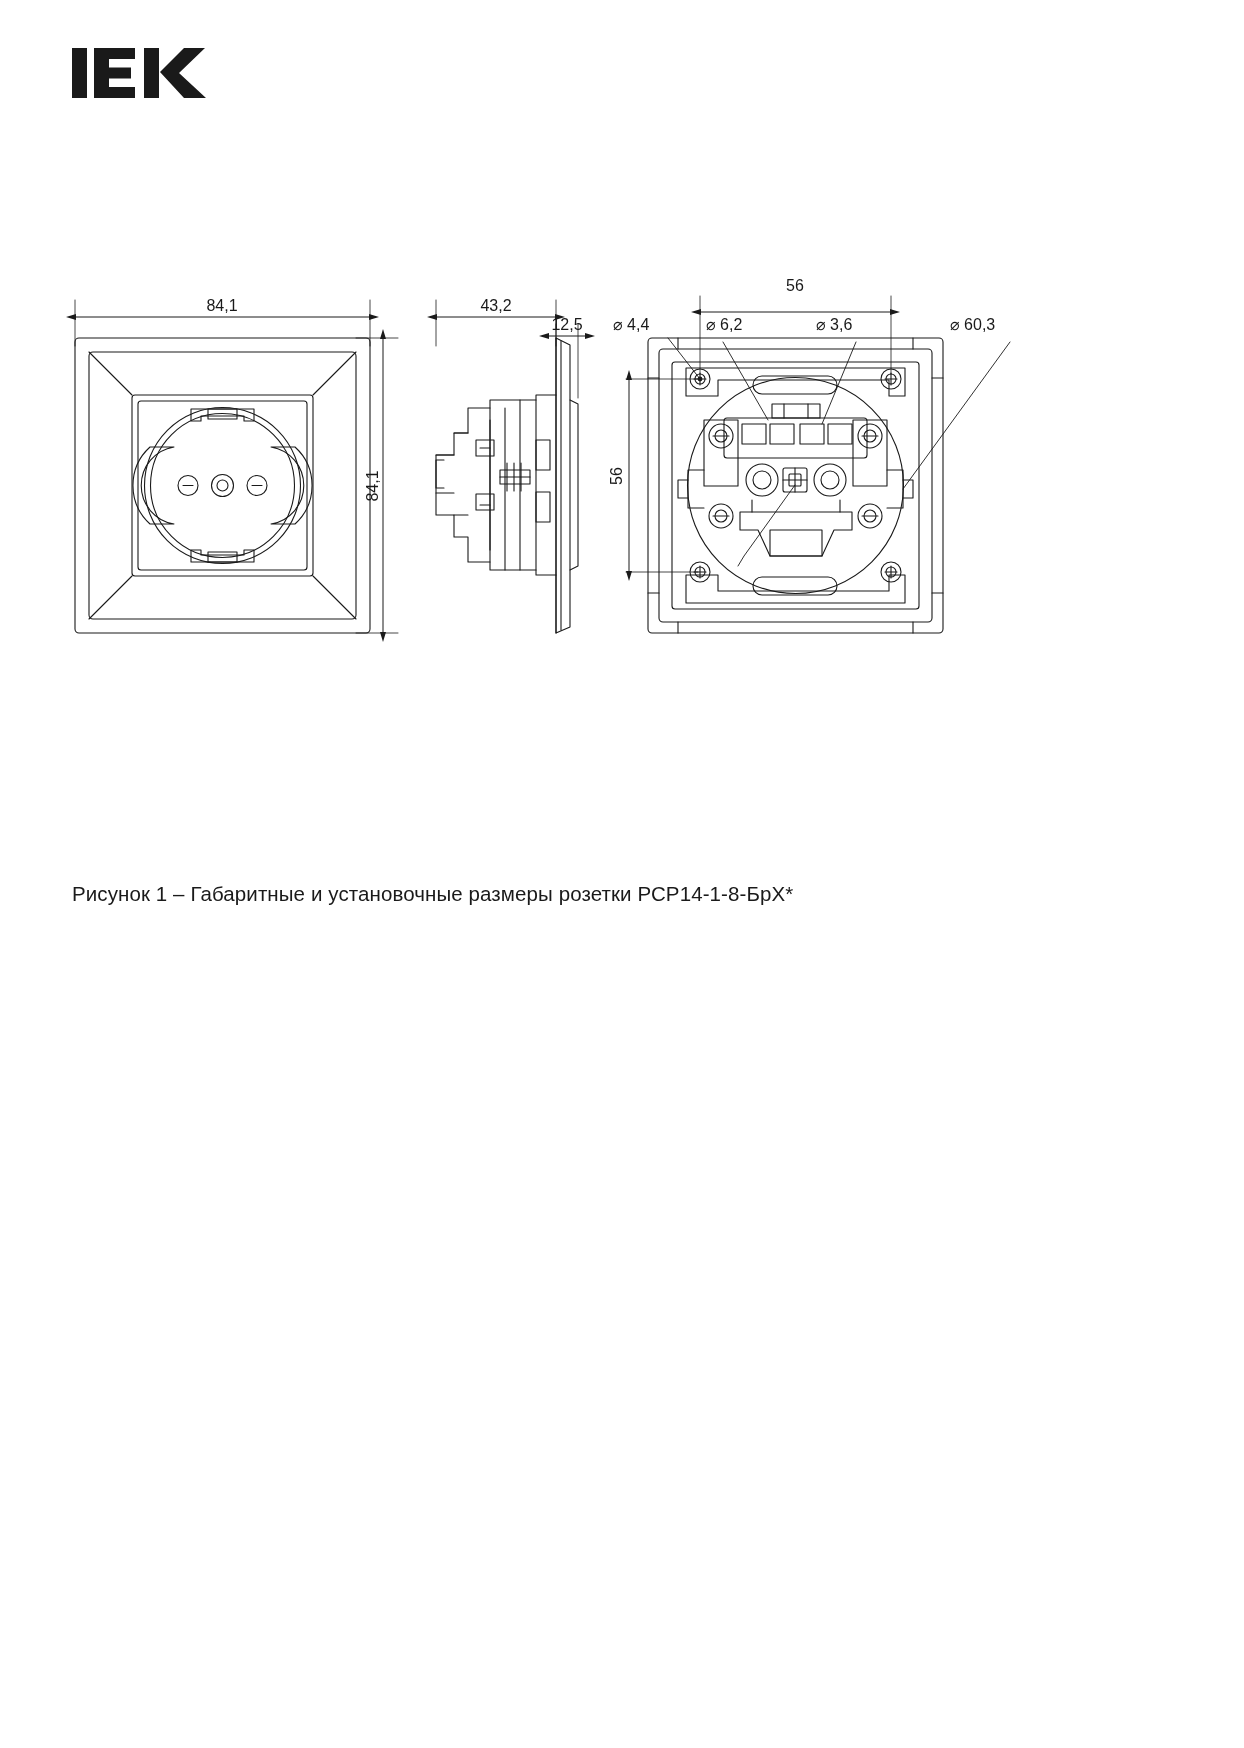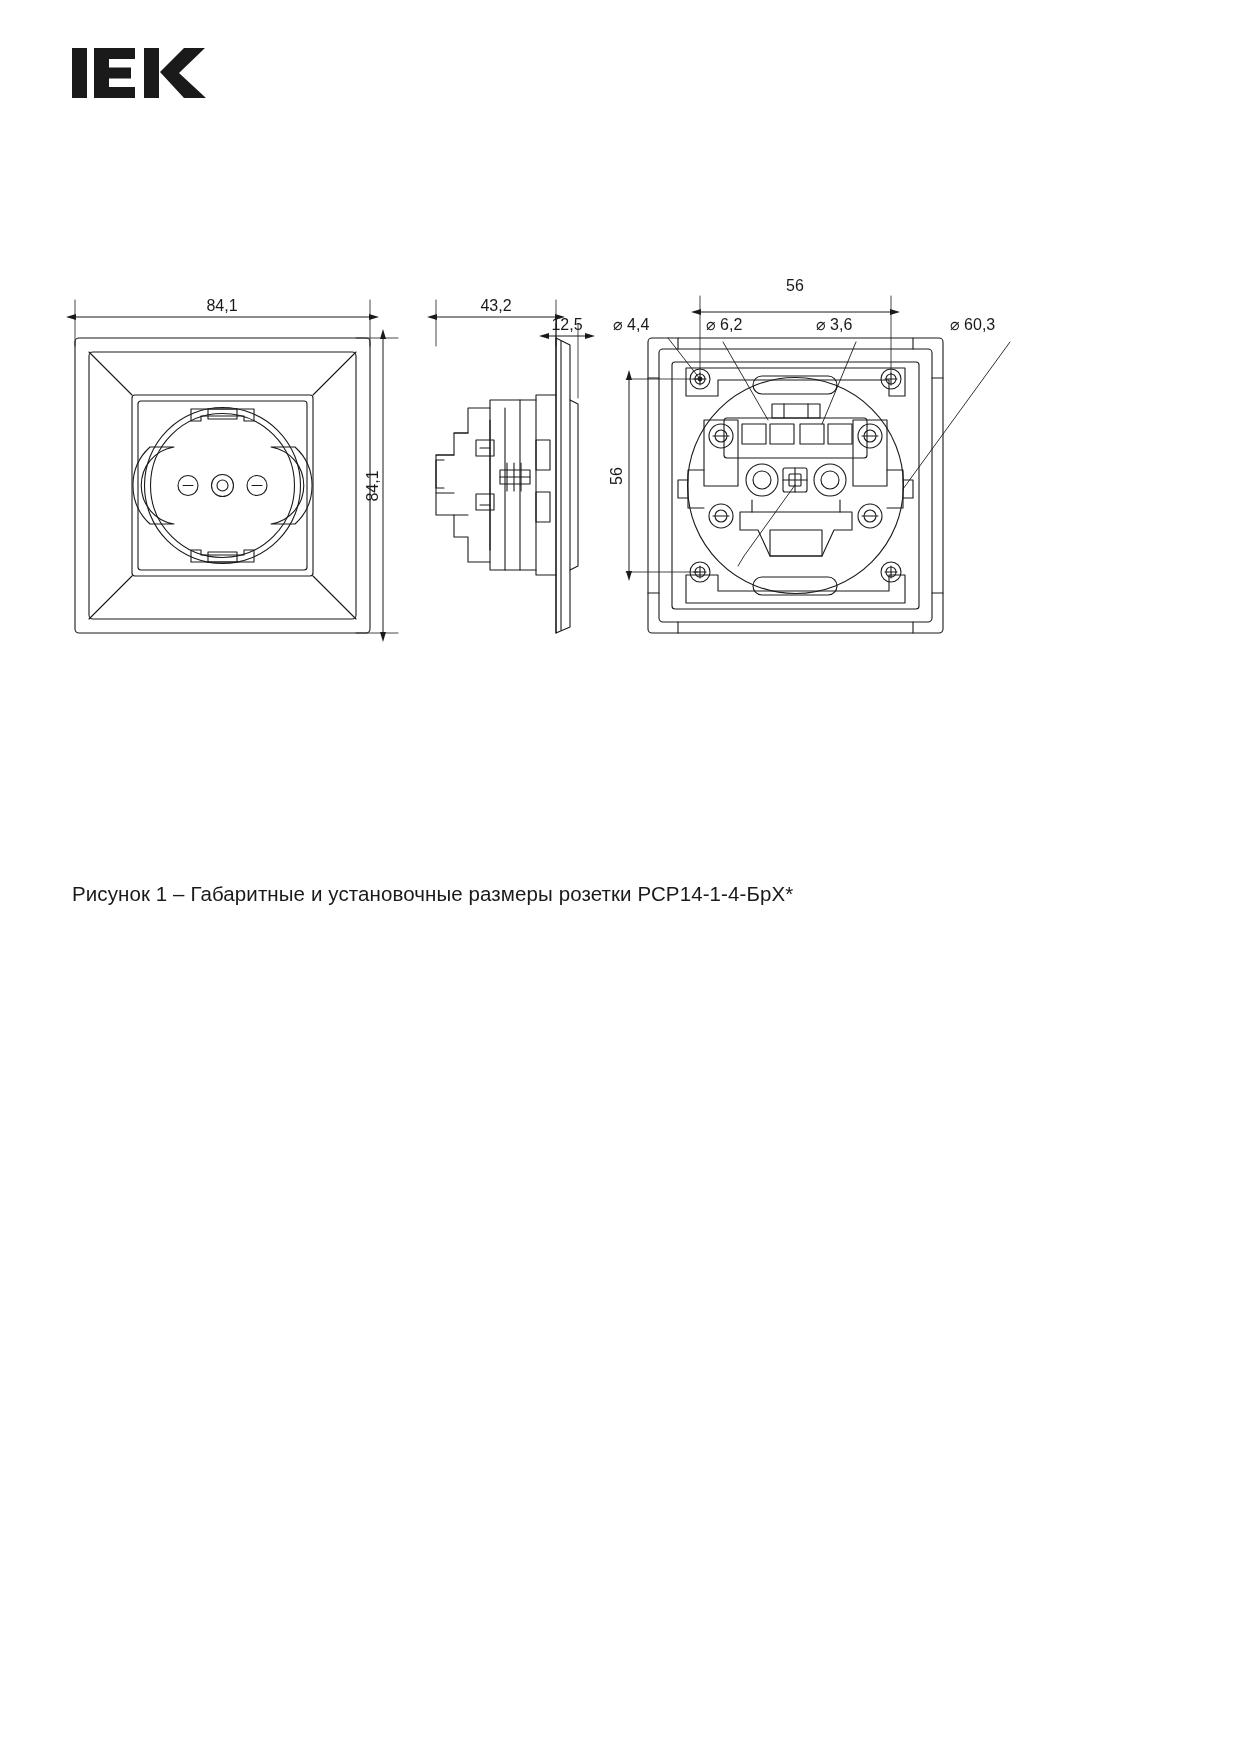--- a/index.html
+++ b/index.html
@@ -263,13 +263,13 @@
   <text class="dim-text" x="613" y="330" text-anchor="start">⌀ 4,4</text>
   <text class="dim-text" x="706" y="330" text-anchor="start">⌀ 6,2</text>
   <text class="dim-text" x="816" y="330" text-anchor="start">⌀ 3,6</text>
   <text class="dim-text" x="950" y="330" text-anchor="start">⌀ 60,3</text>
 
   <text class="dim-text" x="795" y="291" text-anchor="middle">56</text>
   <text class="dim-text" x="622" y="476" text-anchor="middle" transform="rotate(-90 622 476)">56</text>
 </svg>
 </div>
 
-<div class="caption">Рисунок 1 – Габаритные и установочные размеры розетки РСР14-1-4-БрХ*</div>
+<div class="caption">Рисунок 1 – Габаритные и установочные размеры розетки РСР14-1-8-БрХ*</div>
 
 </body></html>

